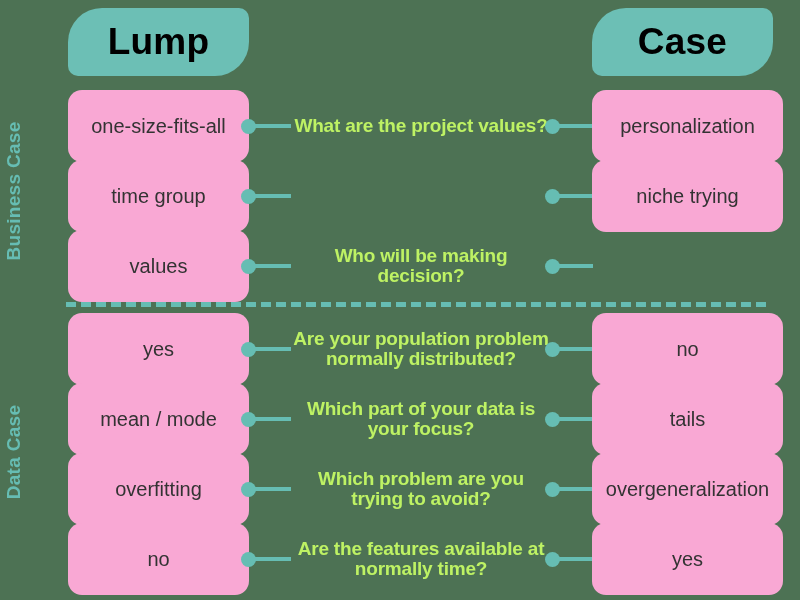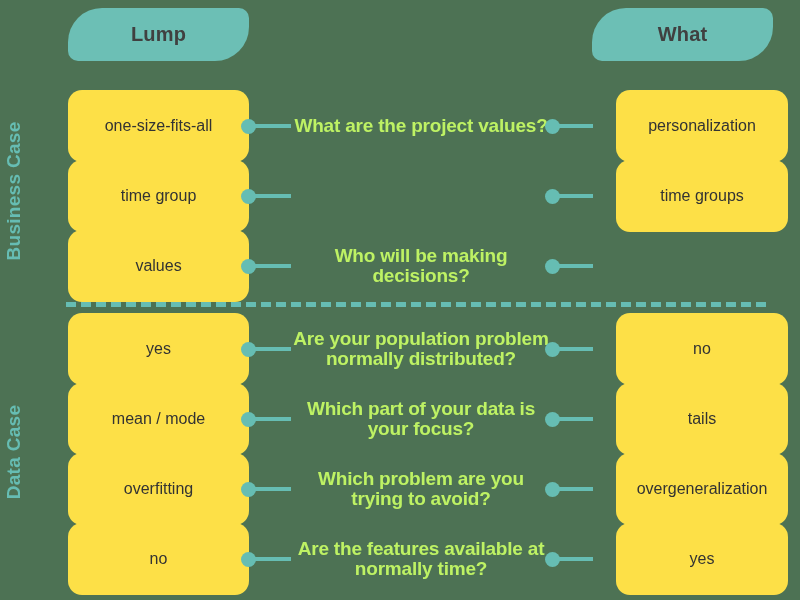--- a/index.html
+++ b/index.html
@@ -20,28 +20,28 @@
     position: absolute;
     left: 0; top: 0;
     width: 800px;
     height: 600px;
   }
 
   
   .header-pill {
     position: absolute;
     top: 8px;
-    height: 53px;
+    height: 68px;
     background: #6cbfb5;
     border-radius: 34px 10px 34px 10px;
     display: flex;
     align-items: center;
     justify-content: center;
-    color: #404040;
-    font-size: 20px;
+    color: #000000;
+    font-size: 37px;
     font-weight: bold;
     letter-spacing: 0.2px;
   }
   #pill-lump  { left: 68px;  width: 181px; }
   #pill-split { left: 592px; width: 181px; }
 
   
   .side-label {
     position: absolute;
     left: 0;
@@ -76,33 +76,33 @@
   .row {
     position: absolute;
     left: 0;
     width: 800px;
   }
 
   .opt-box {
     position: absolute;
     top: 0;
     height: 100%;
-    background: #fde047;
+    background: #f9a8d4;
     border-radius: 14px;
     display: flex;
     align-items: center;
     justify-content: center;
     color: #333333;
-    font-size: 16px;
+    font-size: 20px;
     box-sizing: border-box;
     padding: 0 6px;
     text-align: center;
   }
   .opt-left  { left: 68px;  width: 181px; }
-  .opt-right { left: 616px; width: 172px; }
+  .opt-right { left: 592px; width: 191px; }
 
   
   .conn {
     position: absolute;
     height: 4px;
     background: #66bdb3;
     top: 50%;
     margin-top: -2px;
   }
   .conn-left  { left: 249px; width: 42px; }
@@ -135,21 +135,21 @@
     letter-spacing: -0.2px;
   }
 </style>
 </head>
 <body>
 
 <div id="canvas">
 
   <div id="pill-lump" class="header-pill">Lump</div>
 
-  <div id="pill-split" class="header-pill">What</div>
+  <div id="pill-split" class="header-pill">Case</div>
 
   <div id="label-business" class="side-label">
     <span>Business Case</span>
   </div>
 
   <div id="label-data" class="side-label">
     <span>Data Case</span>
   </div>
 
   <div id="divider"></div>
@@ -163,28 +163,28 @@
     <div class="dot dot-right"></div>
     <div class="opt-box opt-right">personalization</div>
   </div>
 
   <div class="row" id="row-1" style="top:160px;height:72px">
     <div class="opt-box opt-left">time group</div>
     <div class="dot dot-left"></div>
     <div class="conn conn-left"></div>
     <div class="conn conn-right"></div>
     <div class="dot dot-right"></div>
-    <div class="opt-box opt-right">time groups</div>
+    <div class="opt-box opt-right">niche trying</div>
   </div>
 
   <div class="row" id="row-2" style="top:230px;height:72px">
     <div class="opt-box opt-left">values</div>
     <div class="dot dot-left"></div>
     <div class="conn conn-left"></div>
-    <div class="question">Who will be making decisions?</div>
+    <div class="question">Who will be making decision?</div>
     <div class="conn conn-right"></div>
     <div class="dot dot-right"></div>
   </div>
 
   <div class="row" id="row-3" style="top:313px;height:72px">
     <div class="opt-box opt-left">yes</div>
     <div class="dot dot-left"></div>
     <div class="conn conn-left"></div>
     <div class="question">Are your population problem normally distributed?</div>
     <div class="conn conn-right"></div>

